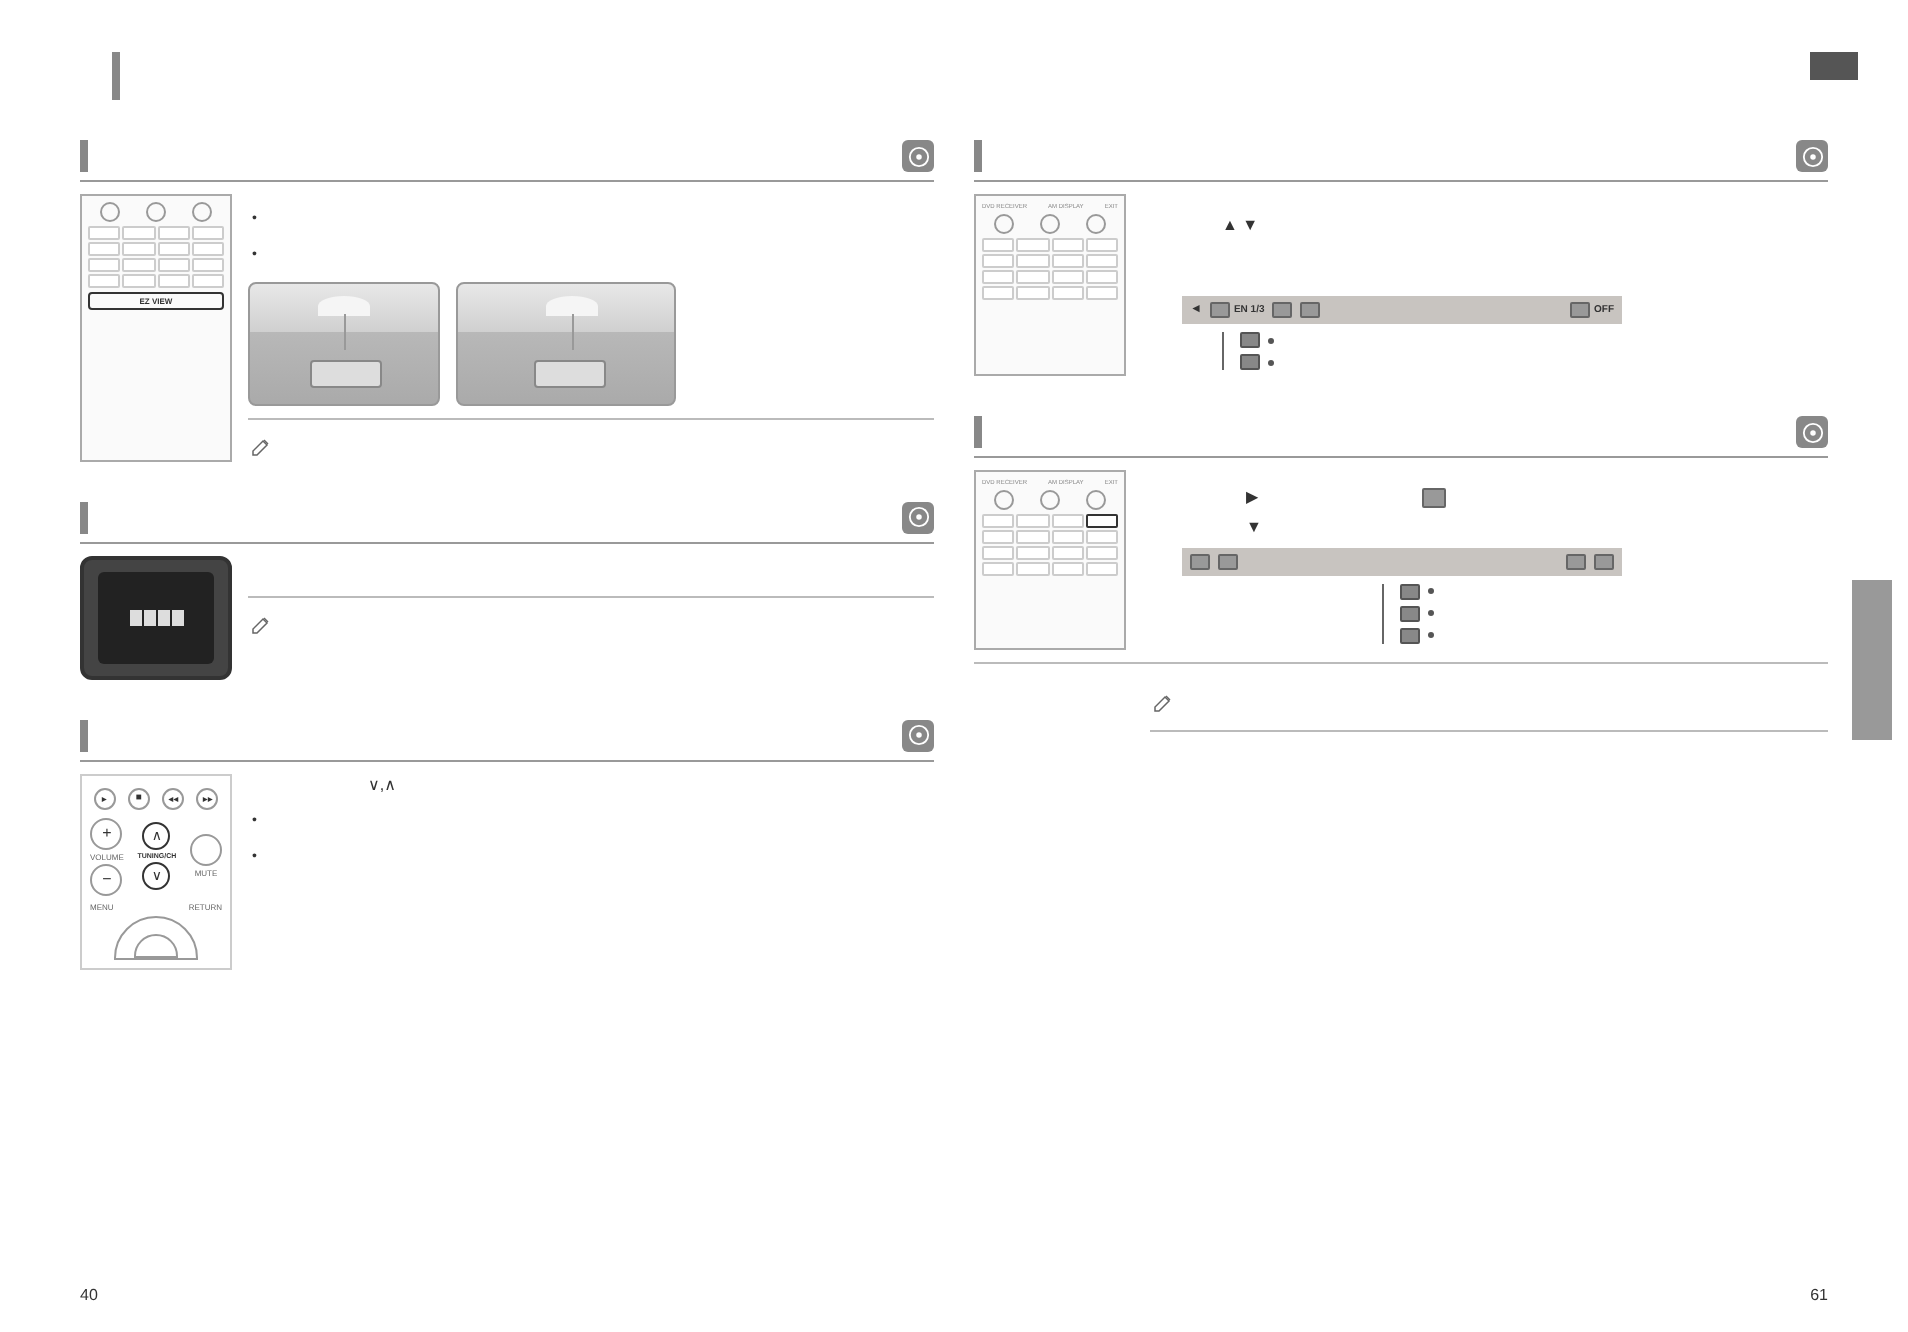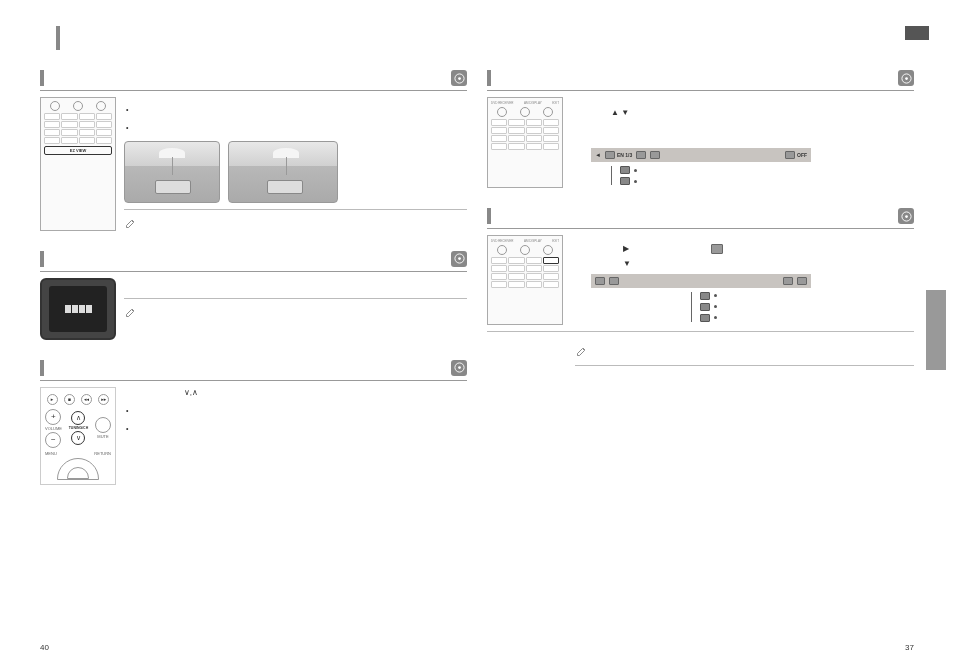--- a/index.html
+++ b/index.html
@@ -419,13 +419,13 @@
         </div>
         <div class="note-text">. . .<br>. . .</div>
       </div>
       <hr class="hr-line" style="margin-left:88px">
     </div>
 
   </div>
 </div>
 
 <div class="page-num page-num-left">40</div>
-<div class="page-num page-num-right">37</div>
+<div class="page-num page-num-right">61</div>
 
 </body></html>

